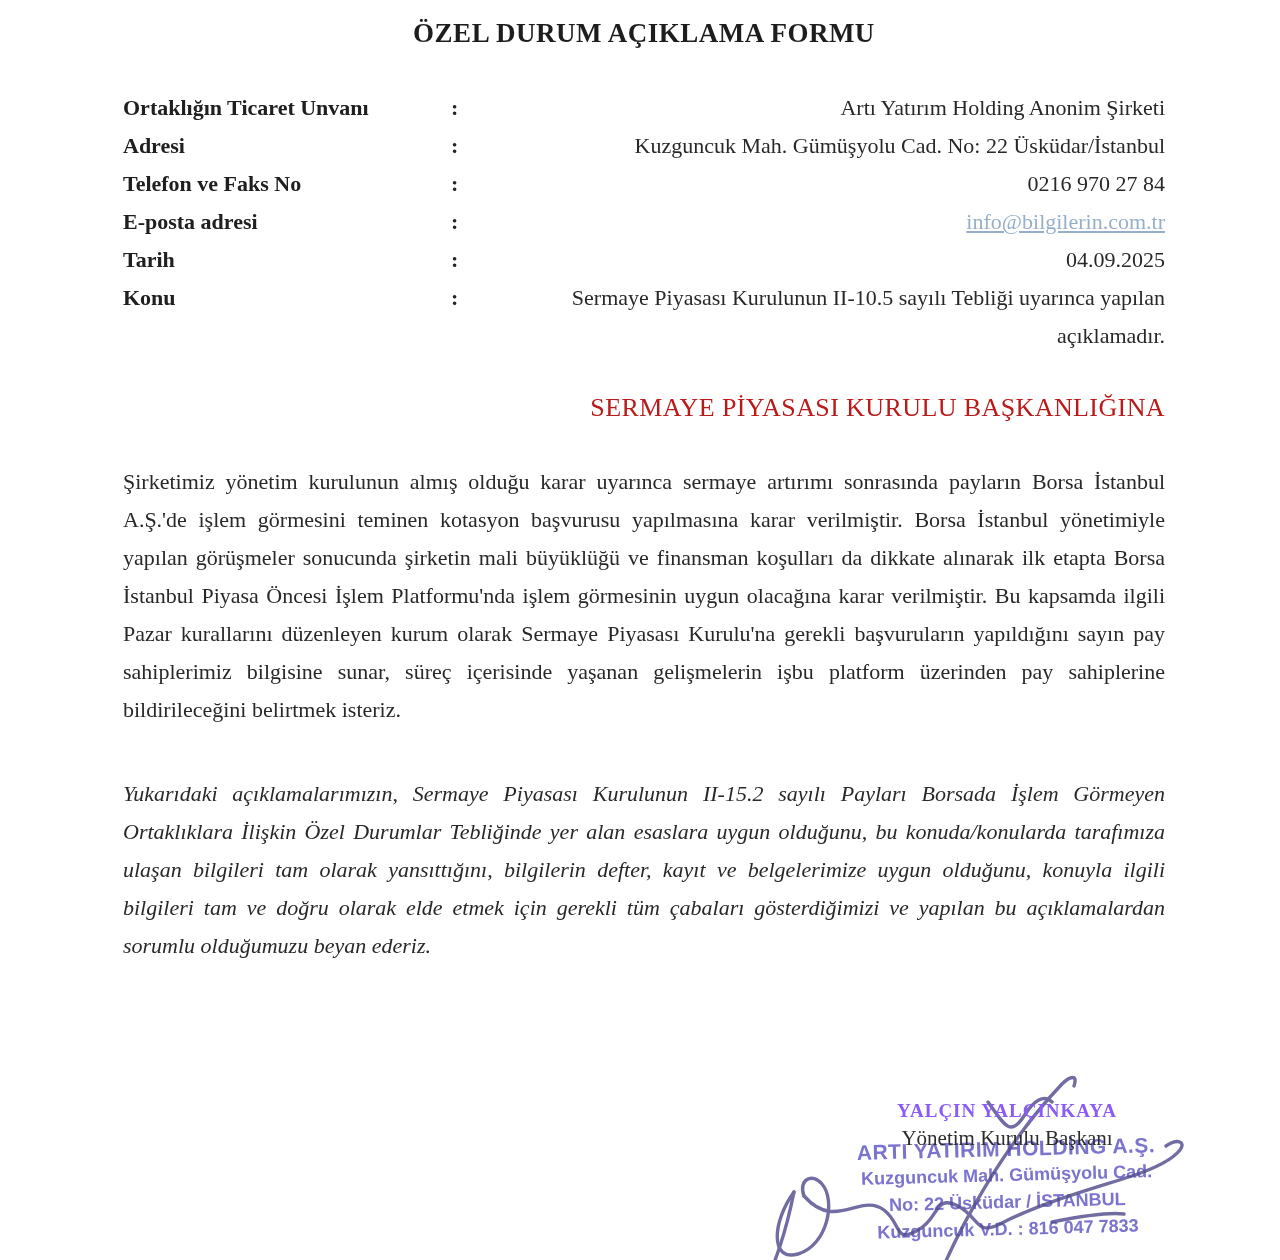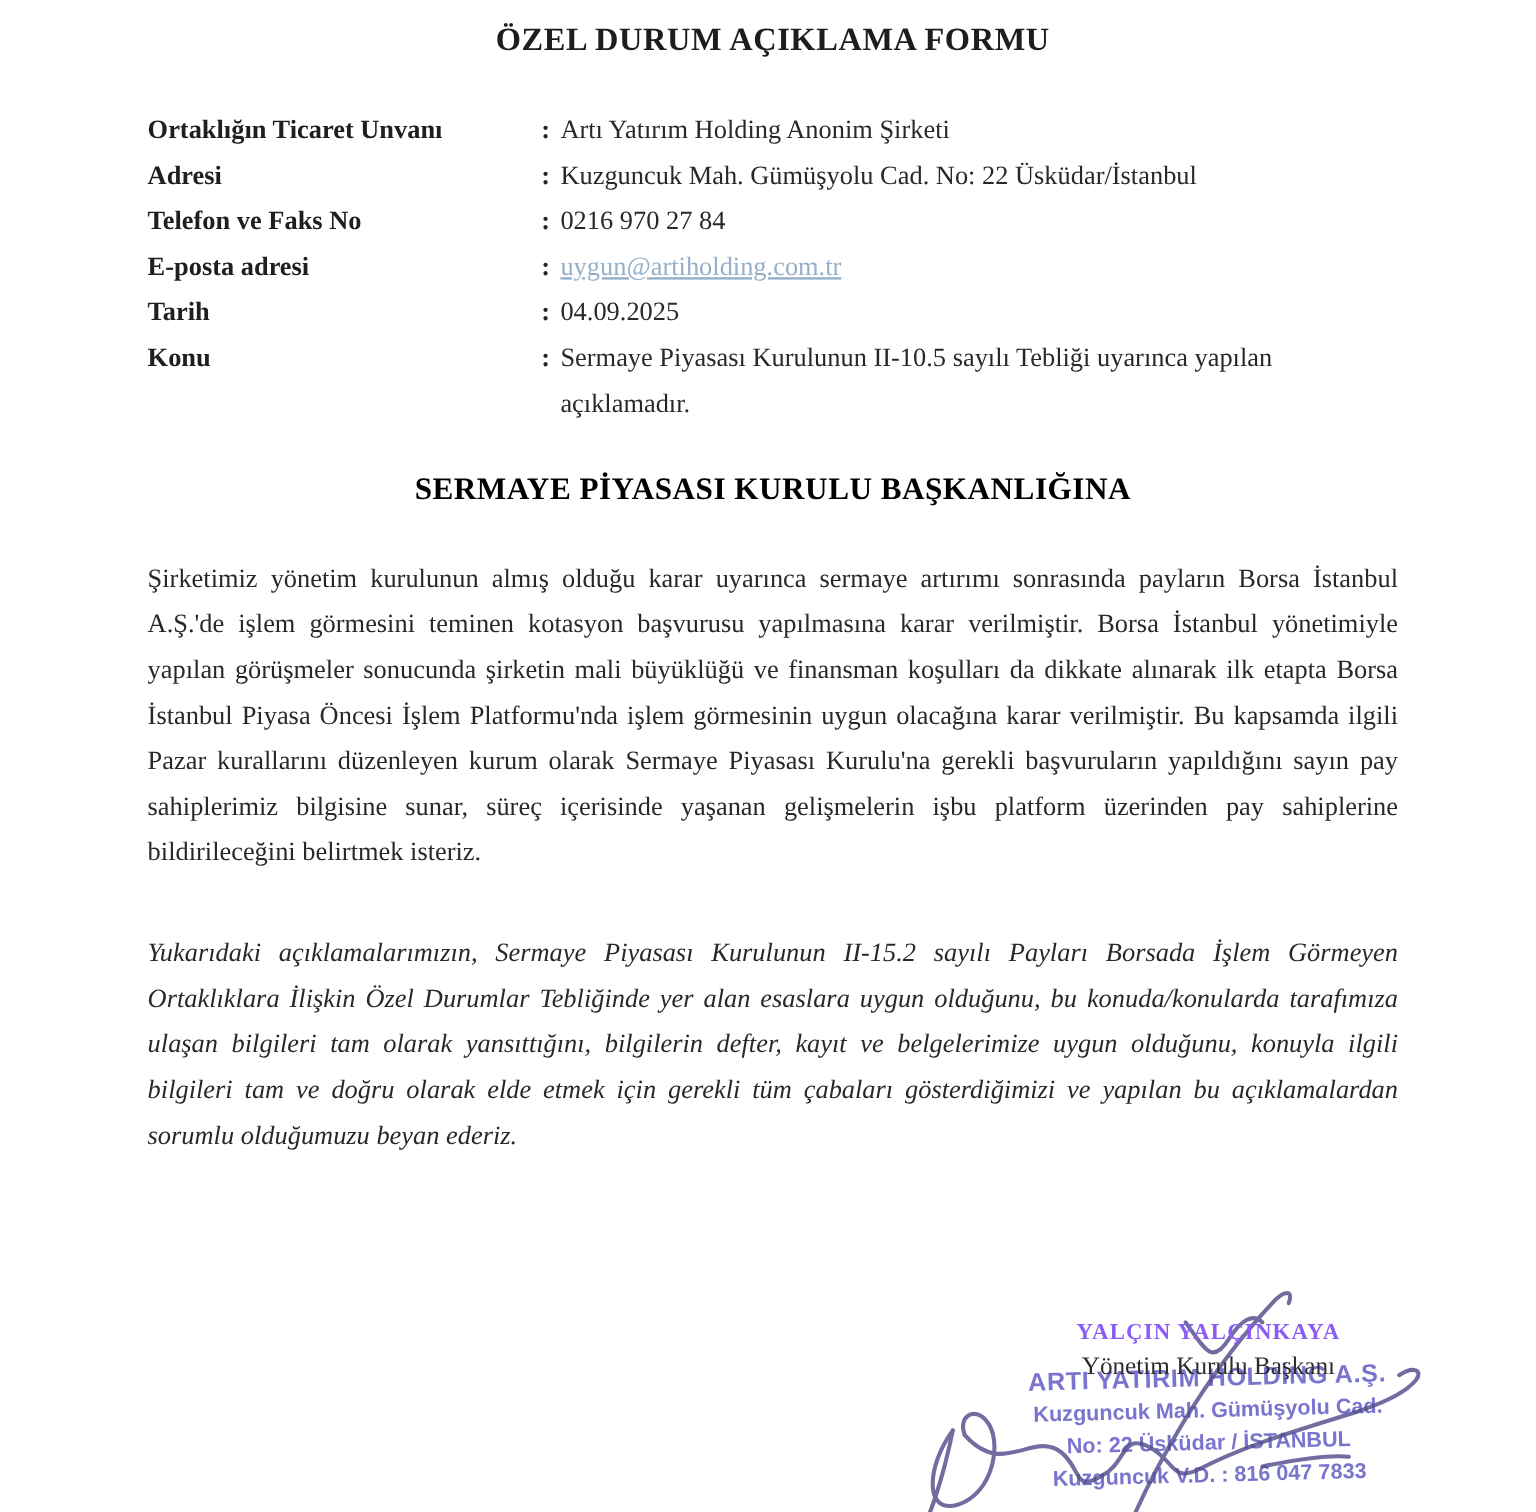--- a/index.html
+++ b/index.html
@@ -43,33 +43,34 @@
     font-weight: bold;
     color: #212121;
   }
   .field-colon {
     flex: 0 0 16px;
     font-weight: bold;
   }
   .field-value {
     flex: 1;
     color: #2a2a2a;
+    text-align: right;
   }
   .email-link {
     color: #96aec7;
     text-decoration: underline;
     cursor: pointer;
   }
   .main-heading {
     margin: 38px 0 0 0;
-    text-align: center;
+    text-align: right;
     font-size: 26px;
-    font-weight: bold;
+    font-weight: normal;
     letter-spacing: 0.4px;
-    color: #000000;
+    color: #b91c1c;
   }
   .sub-heading {
     margin: 50px 0 0 0;
     font-size: 23px;
     font-weight: bold;
     text-decoration: underline;
     color: #1f1f1f;
   }
   .body-paragraph {
     margin: 40px 0 0 0;
@@ -148,21 +149,21 @@
       <div class="field-row">
         <div class="field-label">Telefon ve Faks No</div>
         <div class="field-colon">:</div>
         <div class="field-value">0216 970 27 84</div>
       </div>
 
       <div class="field-row">
         <div class="field-label">E-posta adresi</div>
         <div class="field-colon">:</div>
         <div class="field-value">
-          <a class="email-link">uygun@artiholding.com.tr</a>
+          <a class="email-link">info@bilgilerin.com.tr</a>
         </div>
       </div>
 
       <div class="field-row">
         <div class="field-label">Tarih</div>
         <div class="field-colon">:</div>
         <div class="field-value">04.09.2025</div>
       </div>
 
       <div class="field-row">

